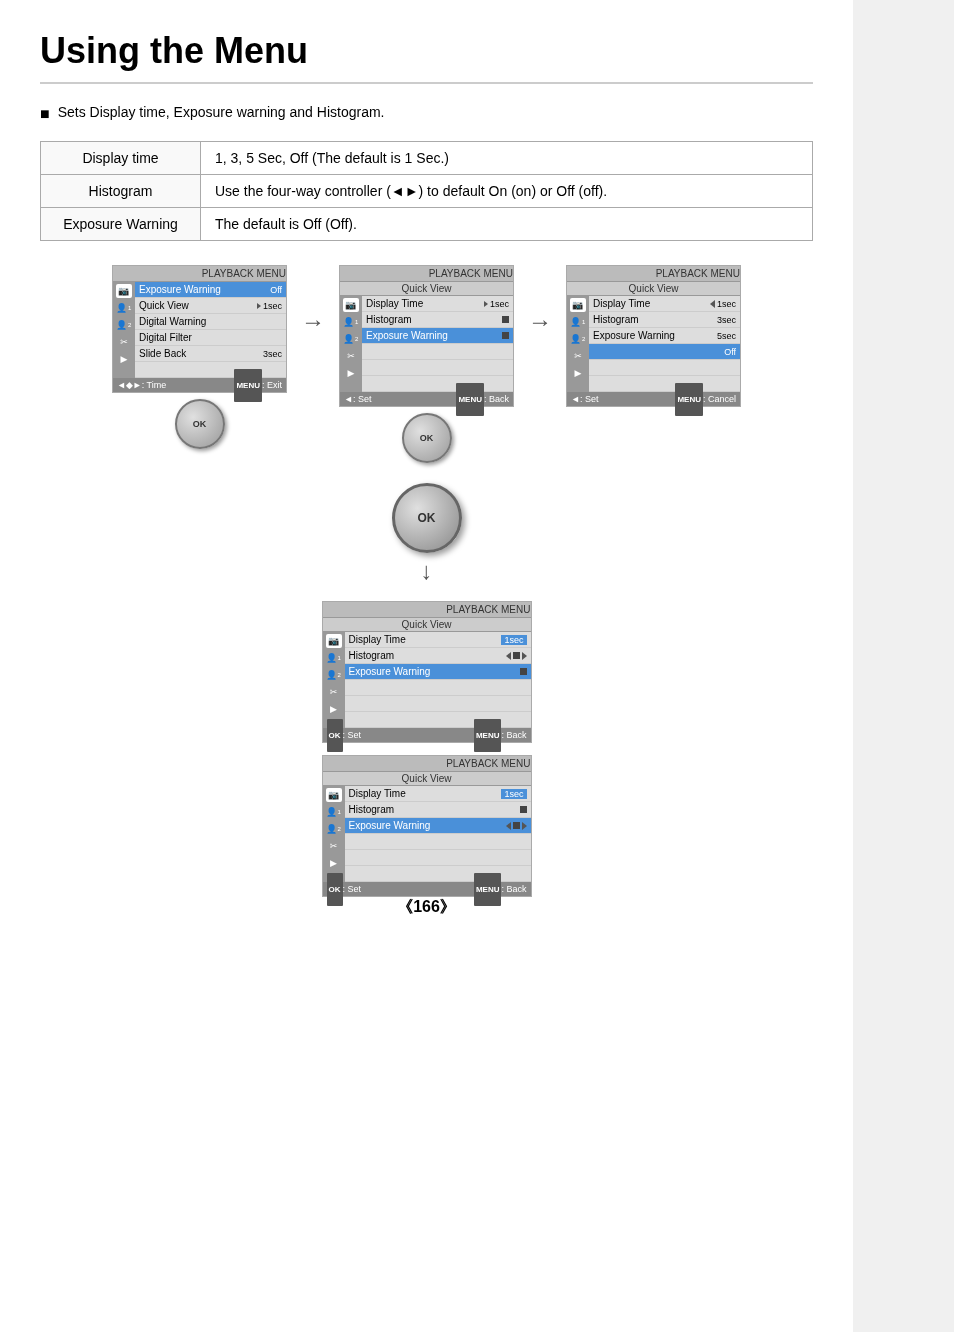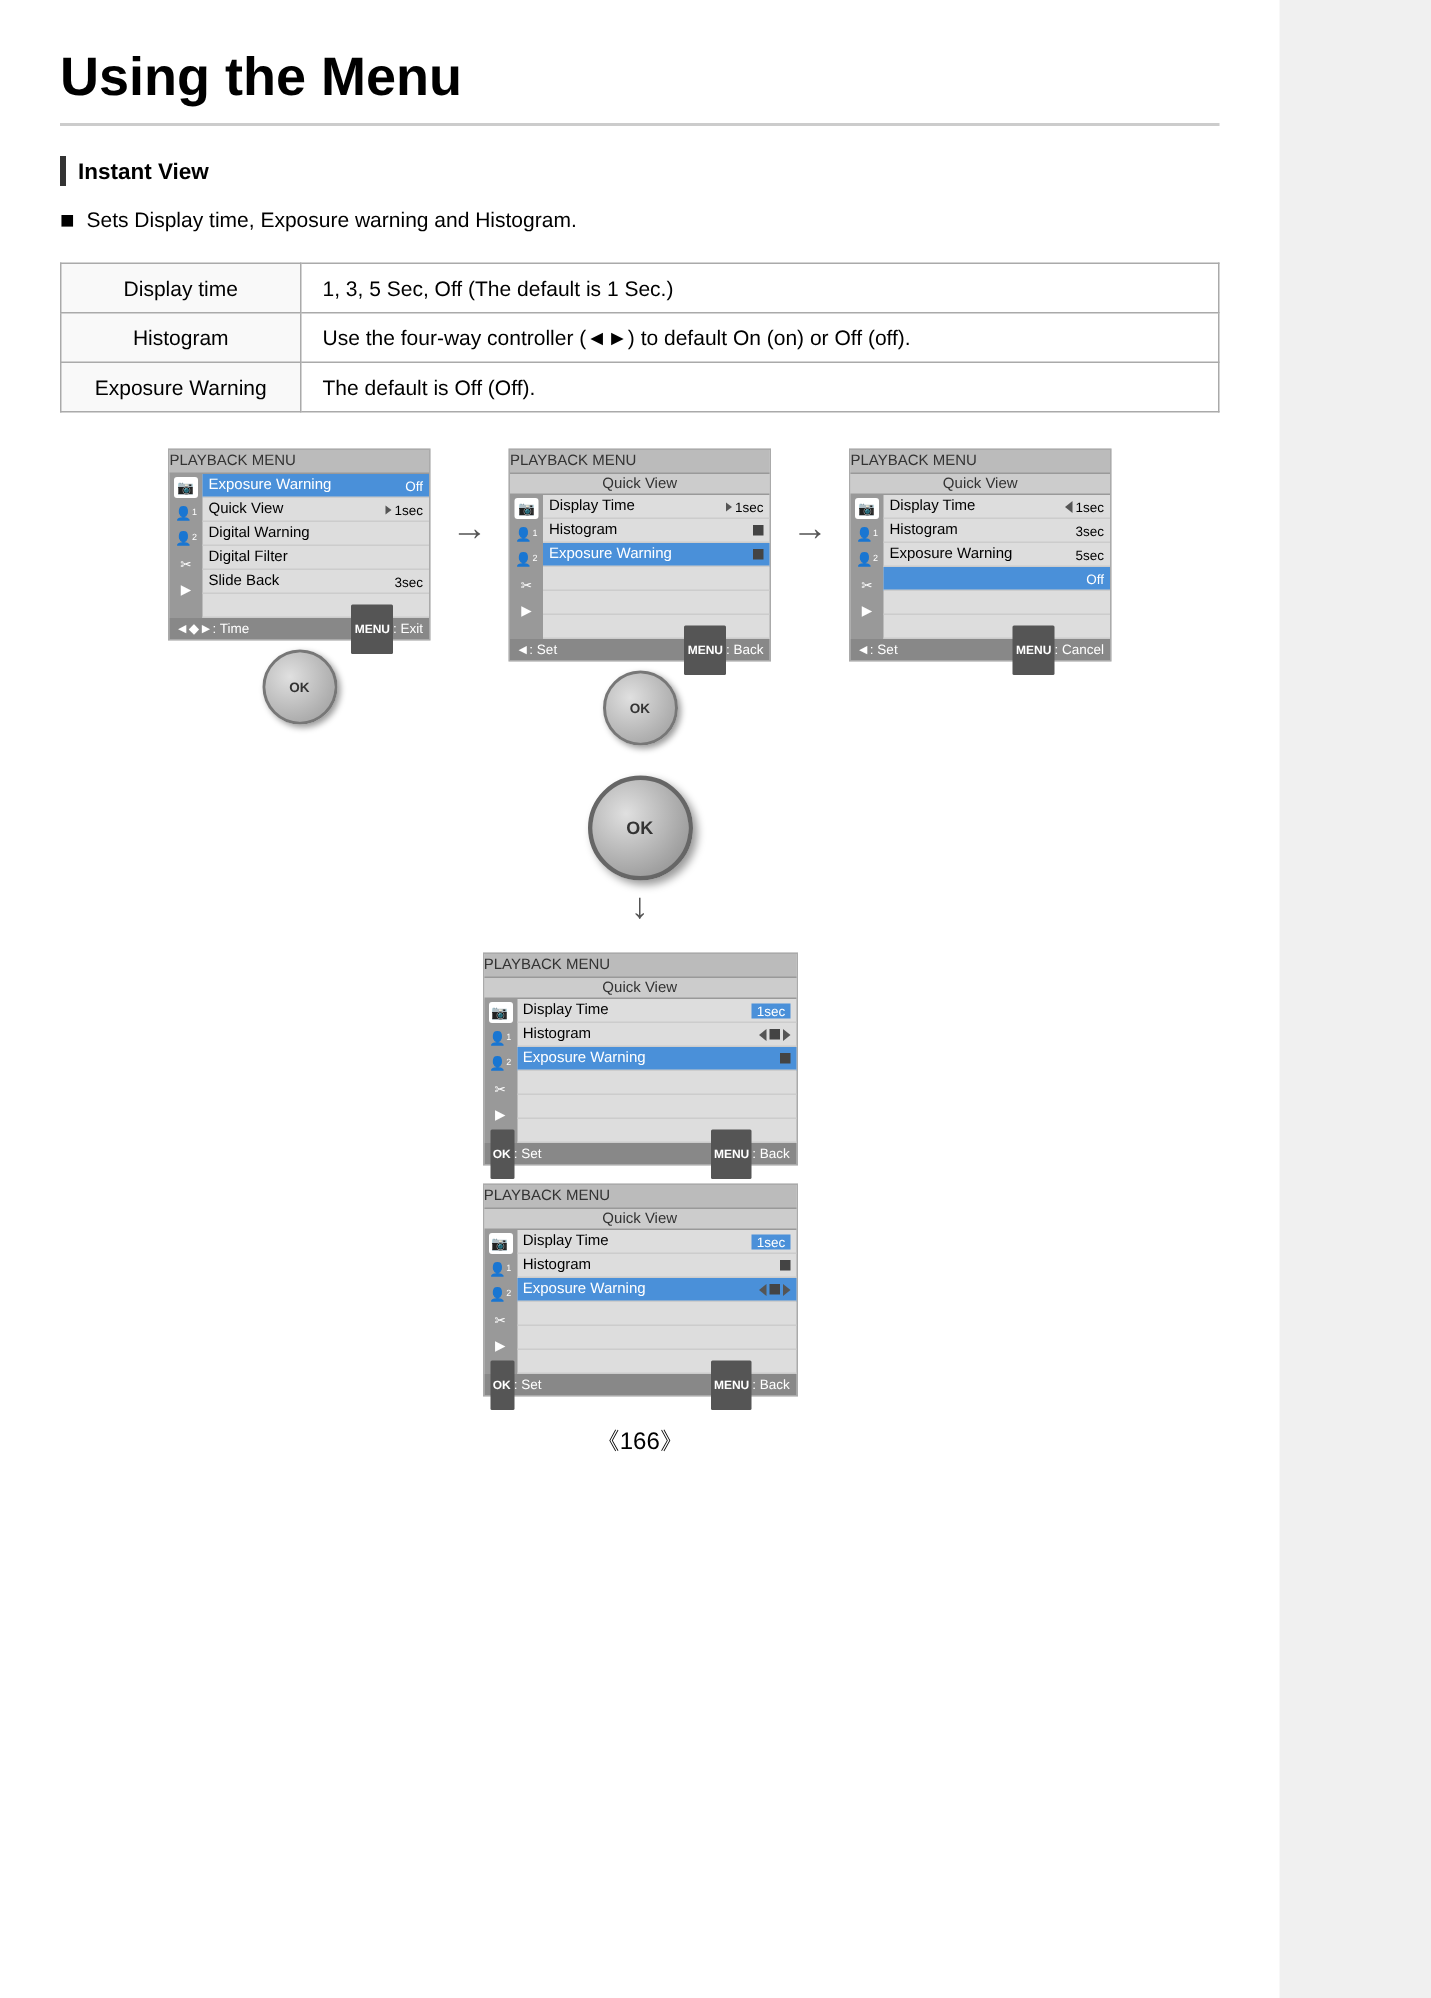--- a/index.html
+++ b/index.html
@@ -95,21 +95,21 @@
     
     .menu-box {
       border: 1.5px solid #aaa;
       background: #ddd;
       width: 175px;
       font-size: 10px;
       position: relative;
     }
     .menu-header {
       background: #bbb;
-      text-align: left;
+      text-align: right;
       padding: 2px 0;
       font-size: 10px;
       color: #333;
       border-bottom: 1px solid #999;
     }
     .menu-subtitle {
       background: #ccc;
       text-align: center;
       padding: 1px 0;
       font-size: 10px;
@@ -250,41 +250,36 @@
     }
     .bottom-screens {
       display: flex;
       flex-direction: column;
       align-items: center;
       gap: 12px;
     }
     .page-num {
       text-align: center;
       font-size: 16px;
-      margin-top: 20px;
-      font-weight: normal;
+      font-weight: bold;
     }
 
     .menu-row-value .sq-small {
       width: 7px; height: 7px;
       background: #444;
       display: inline-block;
     }
   </style>
 </head>
 <body>
 
 <div class="page">
 
   <h1>Using the Menu</h1>
 
-  <div class="section-label">
-    <div class="section-bar"></div>
-    <span class="section-title">Instant View</span>
-  </div>
 
   <div class="intro-text">
     <span class="bullet">■</span>
     <span>Sets Display time, Exposure warning and Histogram.</span>
   </div>
 
   <table class="info-table">
     <tbody>
         <tr>
       <td>Display time</td>

